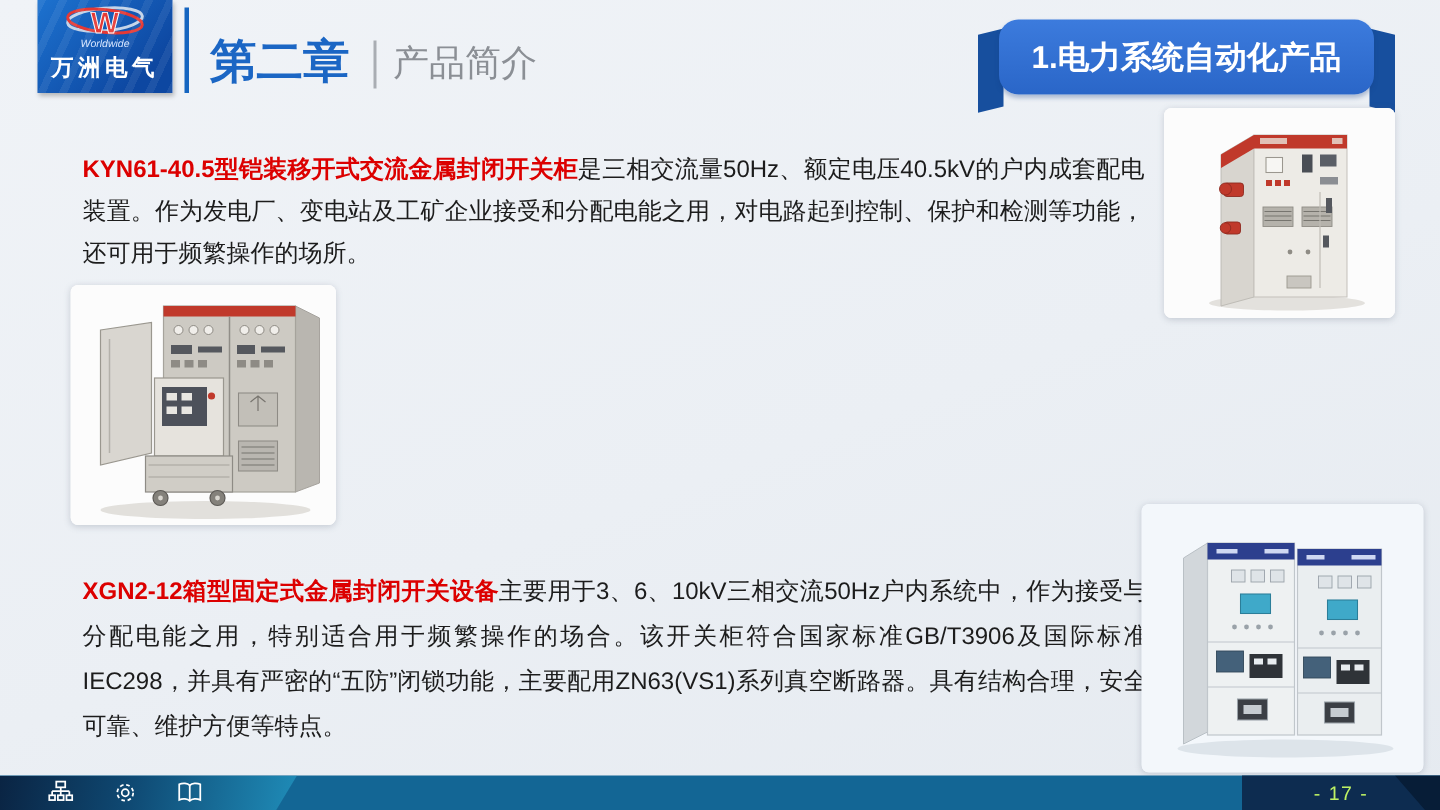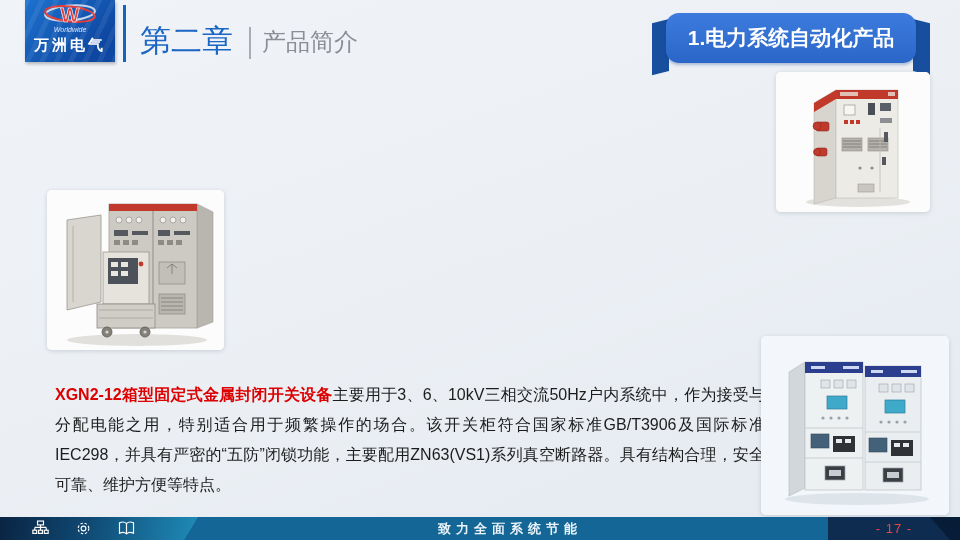--- a/index.html
+++ b/index.html
@@ -17,21 +17,21 @@
   }
   .logo-block::after{
     content:""; position:absolute; inset:0;
     background:repeating-linear-gradient(115deg, rgba(255,255,255,.07) 0 5px, transparent 5px 13px);
     pointer-events:none;
   }
   .logo-emblem { margin-top:2px; }
   .logo-sub { font-size:7px; font-style:italic; color:#d7e6ff; line-height:8px; margin-top:-2px; }
   .logo-company { font-size:15px; font-weight:bold; color:#ffffff; letter-spacing:3px; margin-top:2px; white-space:nowrap; }
   .logo-divider { position:absolute; left:123px; top:5px; width:3px; height:57px; background:#1565c0; }
-  .chapter-title { position:absolute; left:140px; top:20px; font-size:31px; font-weight:normal; color:#1b66c4; white-space:nowrap; }
+  .chapter-title { position:absolute; left:140px; top:20px; font-size:31px; font-weight:bold; color:#1b66c4; white-space:nowrap; }
   .title-sep { position:absolute; left:249px; top:27px; width:2px; height:32px; background:#a9adb3; }
   .section-title { position:absolute; left:262px; top:26px; font-size:24px; color:#8b8f95; white-space:nowrap; }
   
   .ribbon-fold { position:absolute; width:17px; height:52px; background:#174f9e; }
   .ribbon-fold.left  { left:652px; top:19px; transform:skewY(-14deg); transform-origin:100% 50%; }
   .ribbon-fold.right { left:913px; top:19px; transform:skewY(14deg); transform-origin:0 50%; }
   .ribbon-main {
     position:absolute; left:666px; top:13px; width:250px; height:50px;
     background:linear-gradient(180deg,#3c7bdd 0%,#2a66c8 100%);
     border-radius:13px; display:flex; align-items:center; justify-content:center;
@@ -60,21 +60,21 @@
   }
   .footer-right { position:absolute; left:828px; top:0; width:132px; height:100%; background:#0d2c50;
     display:flex; align-items:center; justify-content:center; }
   .footer-corner { position:absolute; right:0; top:0; width:50px; height:100%; background:#071d37;
     clip-path:polygon(40% 0,100% 0,100% 100%,80% 100%); }
   .footer-slogan {
     position:absolute; left:230px; width:560px; height:100%;
     display:flex; align-items:center; justify-content:center; gap:22px;
     color:#eaf4fa; font-size:13px; font-weight:bold; letter-spacing:5px; white-space:nowrap;
   }
-  .page-number { position:relative; color:#ef4444; font-size:13px; letter-spacing:1px; }
+  .page-number { position:relative; color:#bef264; font-size:13px; letter-spacing:1px; }
   .f-icon { width:17px; height:17px; }
 </style>
 </head>
 <body>
 
 <div class="slide">
 
   <div class="logo-block">
     <svg class="logo-emblem" width="62" height="26" viewBox="0 0 62 26">
       <ellipse cx="31" cy="11" rx="25" ry="7.5" fill="none" stroke="#c3d3e8" stroke-width="2" transform="rotate(-5 31 11)"></ellipse>
@@ -88,20 +88,21 @@
   <div class="chapter-title">第二章</div>
   <div class="title-sep"></div>
   <div class="section-title">产品简介</div>
 
   <div class="ribbon-fold left"></div>
   <div class="ribbon-fold right"></div>
   <div class="ribbon-main">
     <span class="ribbon-text">1.电力系统自动化产品</span>
   </div>
 
+  <p class="para p1"><span class="pname">KYN61-40.5型铠装移开式交流金属封闭开关柜</span><span class="pdesc">是三相交流量50Hz、额定电压40.5kV的户内成套配电装置。作为发电厂、变电站及工矿企业接受和分配电能之用，对电路起到控制、保护和检测等功能，还可用于频繁操作的场所。</span></p>
 
   <div class="imgbox box1">
     <svg width="154" height="140" viewBox="0 0 154 140">
       <rect width="154" height="140" fill="#fcfcfc"></rect>
       <ellipse cx="82" cy="130" rx="52" ry="5" fill="#e3e1dd"></ellipse>
       <polygon points="38,31 60,18 60,126 38,132" fill="#d8d5cf" stroke="#bbb8b2" stroke-width="0.6"></polygon>
       <rect x="60" y="18" width="62" height="108" fill="#edebe6" stroke="#c6c3bd" stroke-width="0.7"></rect>
       <polygon points="38,31 60,18 122,18 122,27 60,27 38,40" fill="#c0392b"></polygon>
       <rect x="64" y="20" width="18" height="4" fill="#e8e2da" opacity="0.8"></rect>
       <rect x="112" y="20" width="7" height="4" fill="#e8e2da" opacity="0.8"></rect>
@@ -264,21 +265,20 @@
       <svg class="f-icon" viewBox="0 0 16 16" fill="none" stroke="#ffffff" stroke-width="1.1">
         <circle cx="8" cy="8" r="5" stroke-dasharray="2.3 1.7"></circle>
         <circle cx="8" cy="8" r="2.2"></circle>
       </svg>
       <svg class="f-icon" viewBox="0 0 16 16" fill="none" stroke="#ffffff" stroke-width="1.1">
         <path d="M8 3.4 C6.6 1.9 3.6 1.7 1.4 2.7 V12.5 C3.6 11.5 6.6 11.7 8 13.1 C9.4 11.7 12.4 11.5 14.6 12.5 V2.7 C12.4 1.7 9.4 1.9 8 3.4 Z"></path>
         <path d="M8 3.4 V13.1"></path>
       </svg>
     </div>
     <div class="footer-slogan">
-      <span>致力全面系统节能</span>
     </div>
     <div class="footer-right">
       <div class="footer-corner"></div>
       <span class="page-number">- 17 -</span>
     </div>
   </div>
 
 </div>
 
 </body></html>

